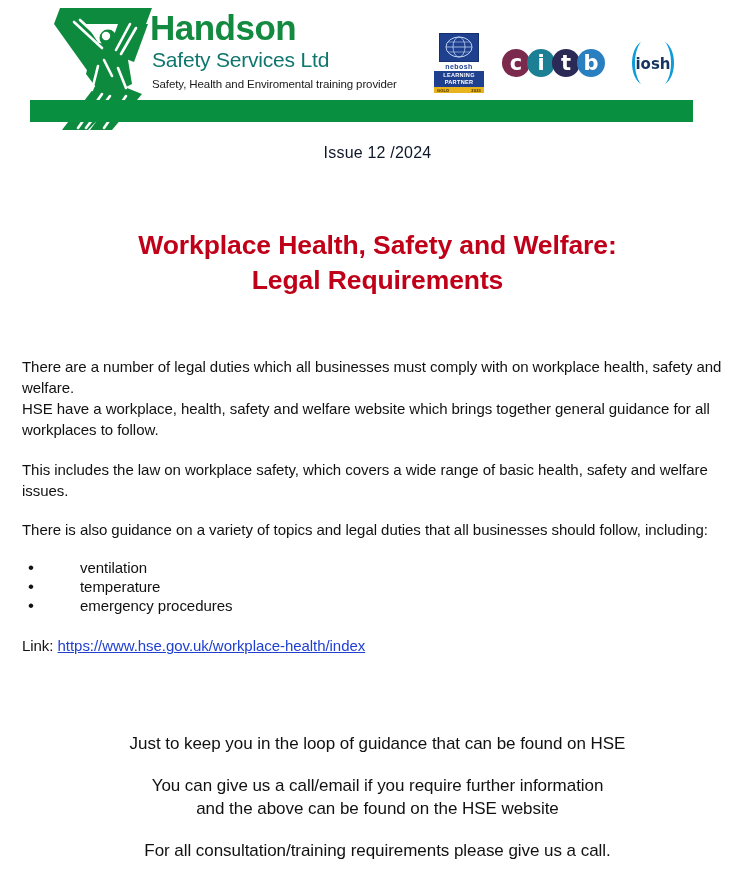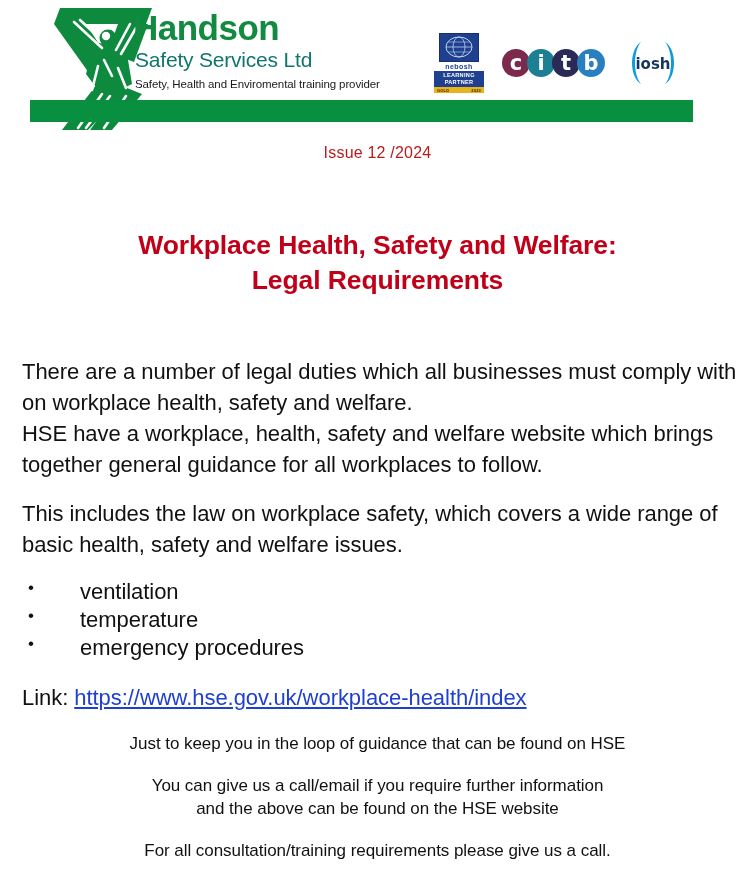--- a/index.html
+++ b/index.html
@@ -29,21 +29,21 @@
     position: absolute;
     left: 42px;
     top: 2px;
     width: 122px;
     height: 128px;
   }
   .logo-mark svg { display: block; }
 
   .brand-text {
     position: absolute;
-    left: 133px;
+    left: 150px;
     top: 10px;
     width: 270px;
   }
   .brand-name {
     font-size: 35px;
     font-weight: bold;
     color: #128a3f;
     line-height: 1.0;
     letter-spacing: -0.5px;
     margin: 0;
@@ -172,21 +172,21 @@
   }
 
   
   .issue-line {
     position: absolute;
     left: 0;
     top: 144px;
     width: 755px;
     text-align: center;
     font-size: 16px;
-    color: #b91c1c;
+    color: #0f172a;
     letter-spacing: 0.2px;
   }
 
   
   .doc-title {
     position: absolute;
     left: 0;
     top: 228px;
     width: 755px;
     text-align: center;
@@ -196,21 +196,21 @@
     line-height: 1.33;
     letter-spacing: -0.1px;
   }
 
   
   .body-copy {
     position: absolute;
     left: 22px;
     top: 356px;
     width: 726px;
-    font-size: 22px;
+    font-size: 15px;
     line-height: 1.41;
     color: #111111;
     letter-spacing: -0.05px;
   }
   .para { margin: 0; }
   .para + .para { margin-top: 18px; }
 
   .bullets {
     list-style: none;
     margin: 18px 0 0 0;
@@ -349,20 +349,21 @@
 
 <div class="body-copy">
 
   <p class="para">
     <span>There are a number of legal duties which all businesses must comply with on workplace health, safety and welfare.</span><br>
     <span>HSE have a workplace, health, safety and welfare website which brings together general guidance for all workplaces to follow.</span>
   </p>
 
   <p class="para">This includes the law on workplace safety, which covers a wide range of basic health, safety and welfare issues.</p>
 
+  <p class="para">There is also guidance on a variety of topics and legal duties that all businesses should follow, including:</p>
 
   <ul class="bullets">
     <li>ventilation</li>
     <li>temperature</li>
     <li>emergency procedures</li>
   </ul>
 
   <p class="link-line"><span>Link: </span><a href="#">https://www.hse.gov.uk/workplace-health/index</a></p>
 </div>
 

